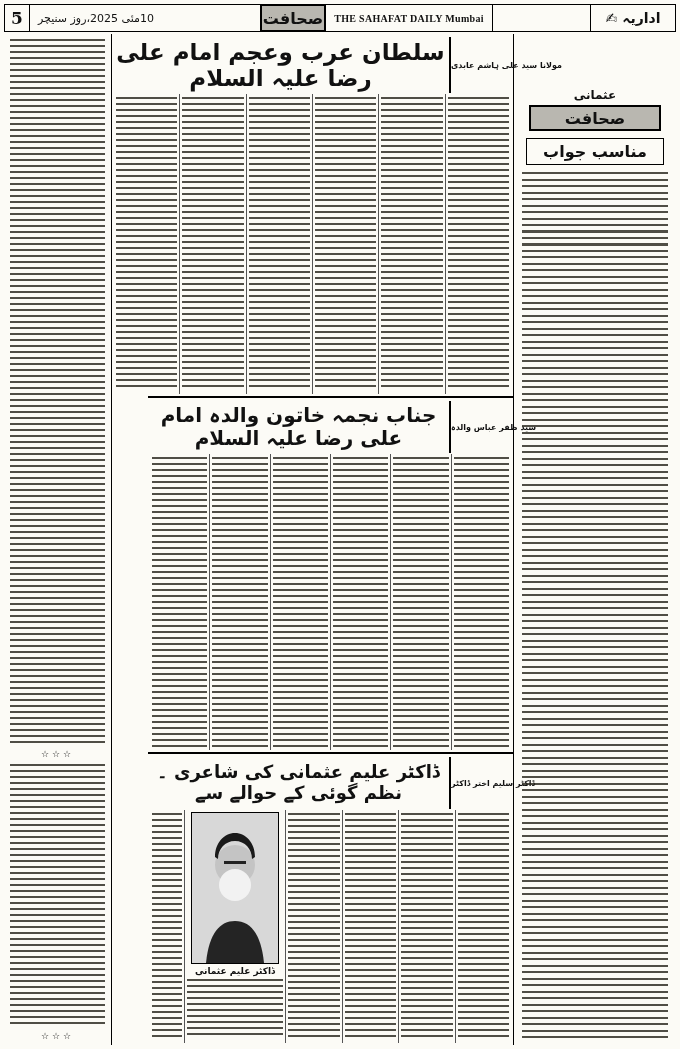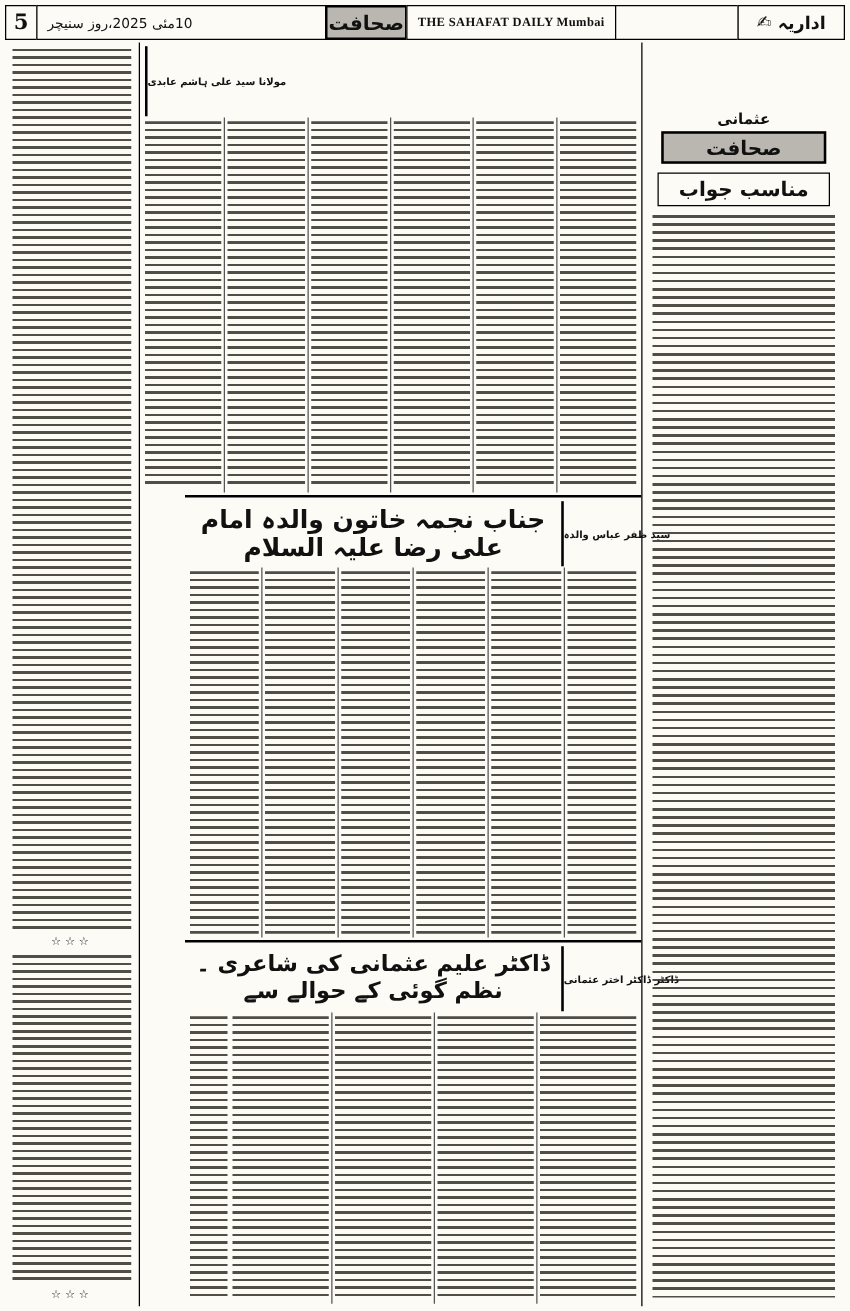--- a/index.html
+++ b/index.html
@@ -80,20 +80,21 @@
     <div class="fake" style="flex:7.0"></div>
     <div class="stars">☆☆☆</div>
     <div class="fake" style="flex:2.6"></div>
     <div class="stars">☆☆☆</div>
   </div>
 
   <div class="center">
 
     <div class="art" style="flex:0 0 362px">
       <div class="art-head">
+        <div class="headline h1a">سلطان عرب وعجم امام علی رضا علیہ السلام</div>
         <div class="authorblk">
           <div class="pframe">
             <svg viewBox="0 0 56 54" width="100%" height="54">
               <rect width="56" height="54" fill="#c8c0ae"></rect>
               <circle cx="28" cy="21" r="11" fill="#c9a184"></circle>
               <path d="M28 7c-9 0-14 7-13 14 0 0 4-8 13-8s13 8 13 8c1-7-4-14-13-14z" fill="#1d1d1d"></path>
               <rect x="19" y="19" width="18" height="2" fill="#222"></rect>
               <path d="M10 54c2-13 9-17 18-17s16 4 18 17z" fill="#efece4"></path>
               <path d="M16 54c1-9 5-13 12-13v13z" fill="#2e2e2e"></path>
               <path d="M40 54c-1-9-5-13-12-13v13z" fill="#2e2e2e"></path>
@@ -169,36 +170,50 @@
           <div class="pframe">
             <svg viewBox="0 0 56 54" width="100%" height="50">
               <rect width="56" height="54" fill="#cfcfcf"></rect>
               <circle cx="28" cy="21" r="11" fill="#bdbdbd"></circle>
               <path d="M28 7c-9 0-14 7-13 13 0 0 4-7 13-7s13 7 13 7c1-6-4-13-13-13z" fill="#151515"></path>
               <rect x="19" y="19" width="18" height="2" fill="#111"></rect>
               <path d="M10 54c2-13 9-17 18-17s16 4 18 17z" fill="#2b2b2b"></path>
               <path d="M24 38l4 5 4-5z" fill="#e8e8e8"></path>
             </svg>
           </div>
-          <div class="byline">ڈاکٹر ڈاکٹر اختر عثمانی</div>
+          <div class="byline">ڈاکٹر سلیم اختر ڈاکٹر</div>
         </div>
       </div>
       <div class="a3body">
         <div class="col">
             <div class="fake"></div>
           </div>
         <div class="col">
             <div class="fake"></div>
           </div>
         <div class="col">
             <div class="fake"></div>
           </div>
         <div class="col">
             <div class="fake"></div>
           </div>
+        <div class="portblk">
+          <div class="port">
+            <svg viewBox="0 0 86 150" width="100%" height="150">
+              <rect width="86" height="150" fill="#d8d8d8"></rect>
+              <circle cx="43" cy="52" r="20" fill="#c4c4c4"></circle>
+              <path d="M23 44c0-14 9-24 20-24s20 10 20 24l-3 2c0-10-7-18-17-18s-17 8-17 18z" fill="#1a1a1a"></path>
+              <ellipse cx="43" cy="72" rx="16" ry="16" fill="#f2f2f2"></ellipse>
+              <rect x="32" y="48" width="22" height="3" fill="#222"></rect>
+              <path d="M14 150c3-30 14-42 29-42s26 12 29 42z" fill="#242424"></path>
+            </svg>
+          </div>
+          <div class="portcap">ڈاکٹر علیم عثمانی</div>
+          <div class="fake" style="width:100%;--pitch:6px"></div>
+        </div>
         <div class="ncol">
             <div class="fake"></div>
           </div>
       </div>
     </div>
   </div>
 
   <div class="edit">
     <div class="kicker">عثمانی</div>
     <div class="brandbox">

